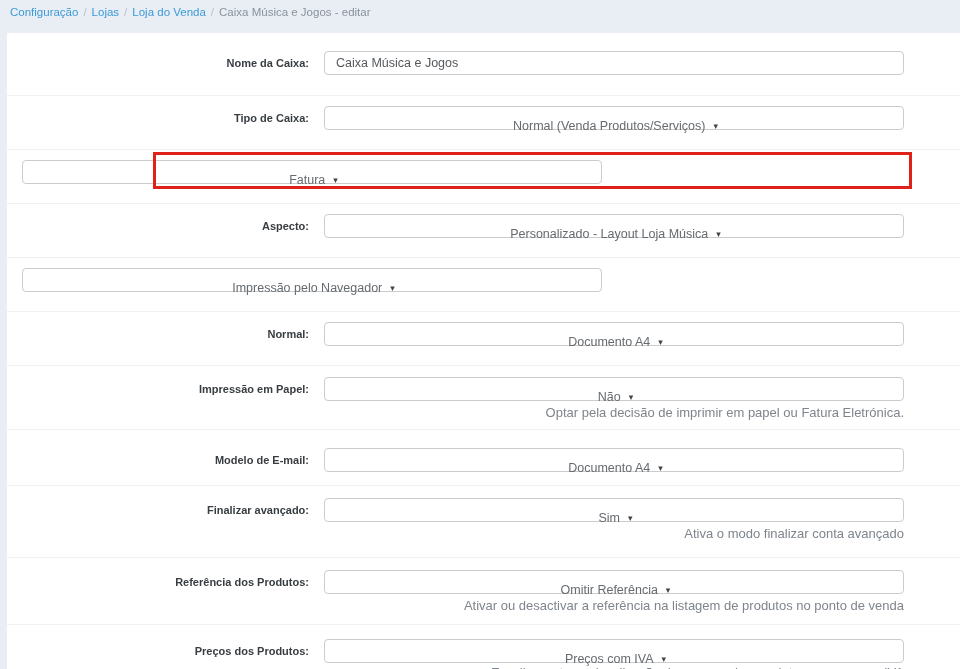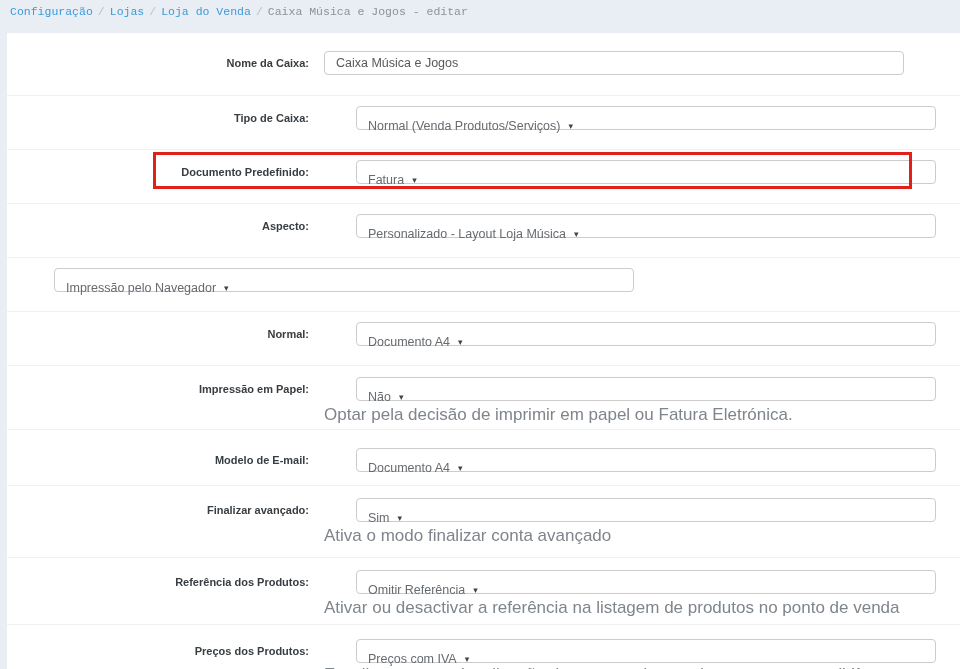--- a/index.html
+++ b/index.html
@@ -5,21 +5,21 @@
   html,body{margin:0;padding:0;}
   body{
     width:960px;height:669px;overflow:hidden;position:relative;
     background:#e9edf4;
     font-family:"Liberation Sans", sans-serif;
     -webkit-font-smoothing:antialiased;
   }
   
   .topbar{
     height:23px;display:flex;align-items:center;
-    padding:0 0 0 10px;font-size:11.5px;box-sizing:border-box;font-family:Liberation Mono, monospace;
+    padding:0 0 0 10px;font-size:11.5px;box-sizing:border-box;
   }
   .bc-link{color:#3d9bd8;text-decoration:none;cursor:pointer;}
   .bc-sep{color:#b9c2cc;margin:0 5px;}
   .bc-current{color:#8a939c;}
   
   .panel{
     position:absolute;left:7px;top:33px;width:953px;height:700px;
     background:#ffffff;
   }
   .form-row{
@@ -41,26 +41,26 @@
   .control-box{
     box-sizing:border-box;width:580px;height:24px;
     border:1px solid #cccccc;border-radius:4px;background:#fff;
     font-size:12.5px;color:#666b70;
   }
   input.control-box{
     display:block;padding:0 11px;outline:none;
     font-family:"Liberation Sans", sans-serif;color:#55595d;
   }
   .select-box{
-    display:flex;align-items:center;justify-content:flex-start;
-    padding:16px 8px 0 11px;cursor:pointer;margin-left:32px;
+    display:flex;align-items:center;justify-content:center;
+    padding:16px 8px 0 11px;cursor:pointer;
   }
   .select-value{white-space:nowrap;overflow:hidden;}
   .select-arrow{font-size:9px;color:#444;line-height:1;flex-shrink:0;margin-left:8px;}
-  .help-text{margin-top:4px;font-size:17px;color:#7e858c;}
+  .help-text{margin-top:4px;font-size:13px;color:#7e858c;text-align:right;}
   .form-row:nth-child(11) .help-text{margin-top:2px;}
   .highlight-box{
     position:absolute;left:146px;top:2px;width:759px;height:37px;
     box-sizing:border-box;border:3px solid #e0211a;
     pointer-events:none;z-index:2;
   }
 </style>
 </head>
 <body>
 
@@ -84,21 +84,20 @@
     <div class="form-row">
       <label class="row-label">Tipo de Caixa:</label>
       <div class="row-control">
         <div class="control-box select-box">
           <span class="select-value">Normal (Venda Produtos/Serviços)</span>
           <span class="select-arrow">▾</span>
         </div>
       </div>
     </div>
     <div class="form-row">
-      <label class="row-label">Documento Predefinido:</label>
       <div class="row-control">
         <div class="control-box select-box">
           <span class="select-value">Fatura</span>
           <span class="select-arrow">▾</span>
         </div>
       </div>
       <div class="highlight-box"></div>
     </div>
     <div class="form-row">
       <label class="row-label">Aspecto:</label>

